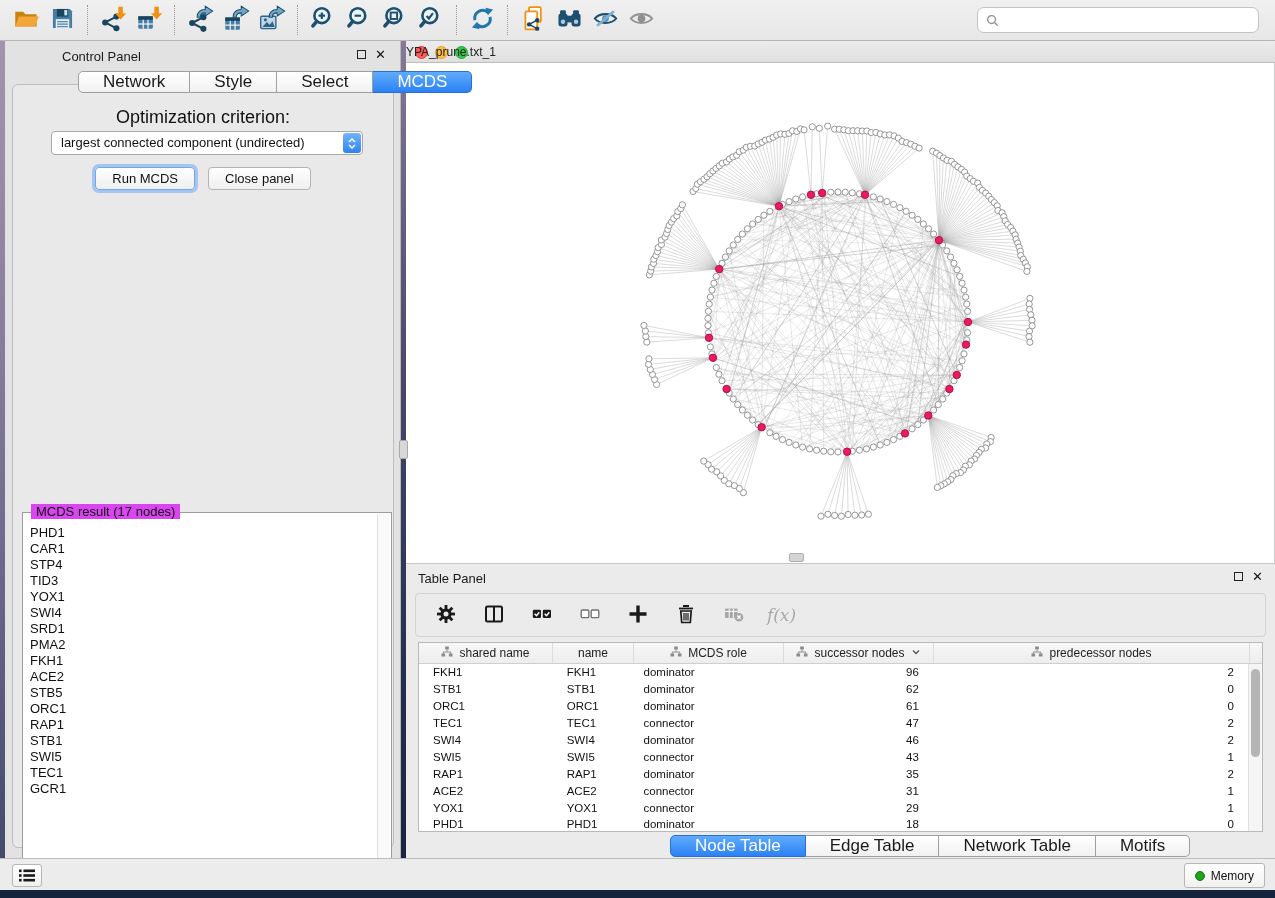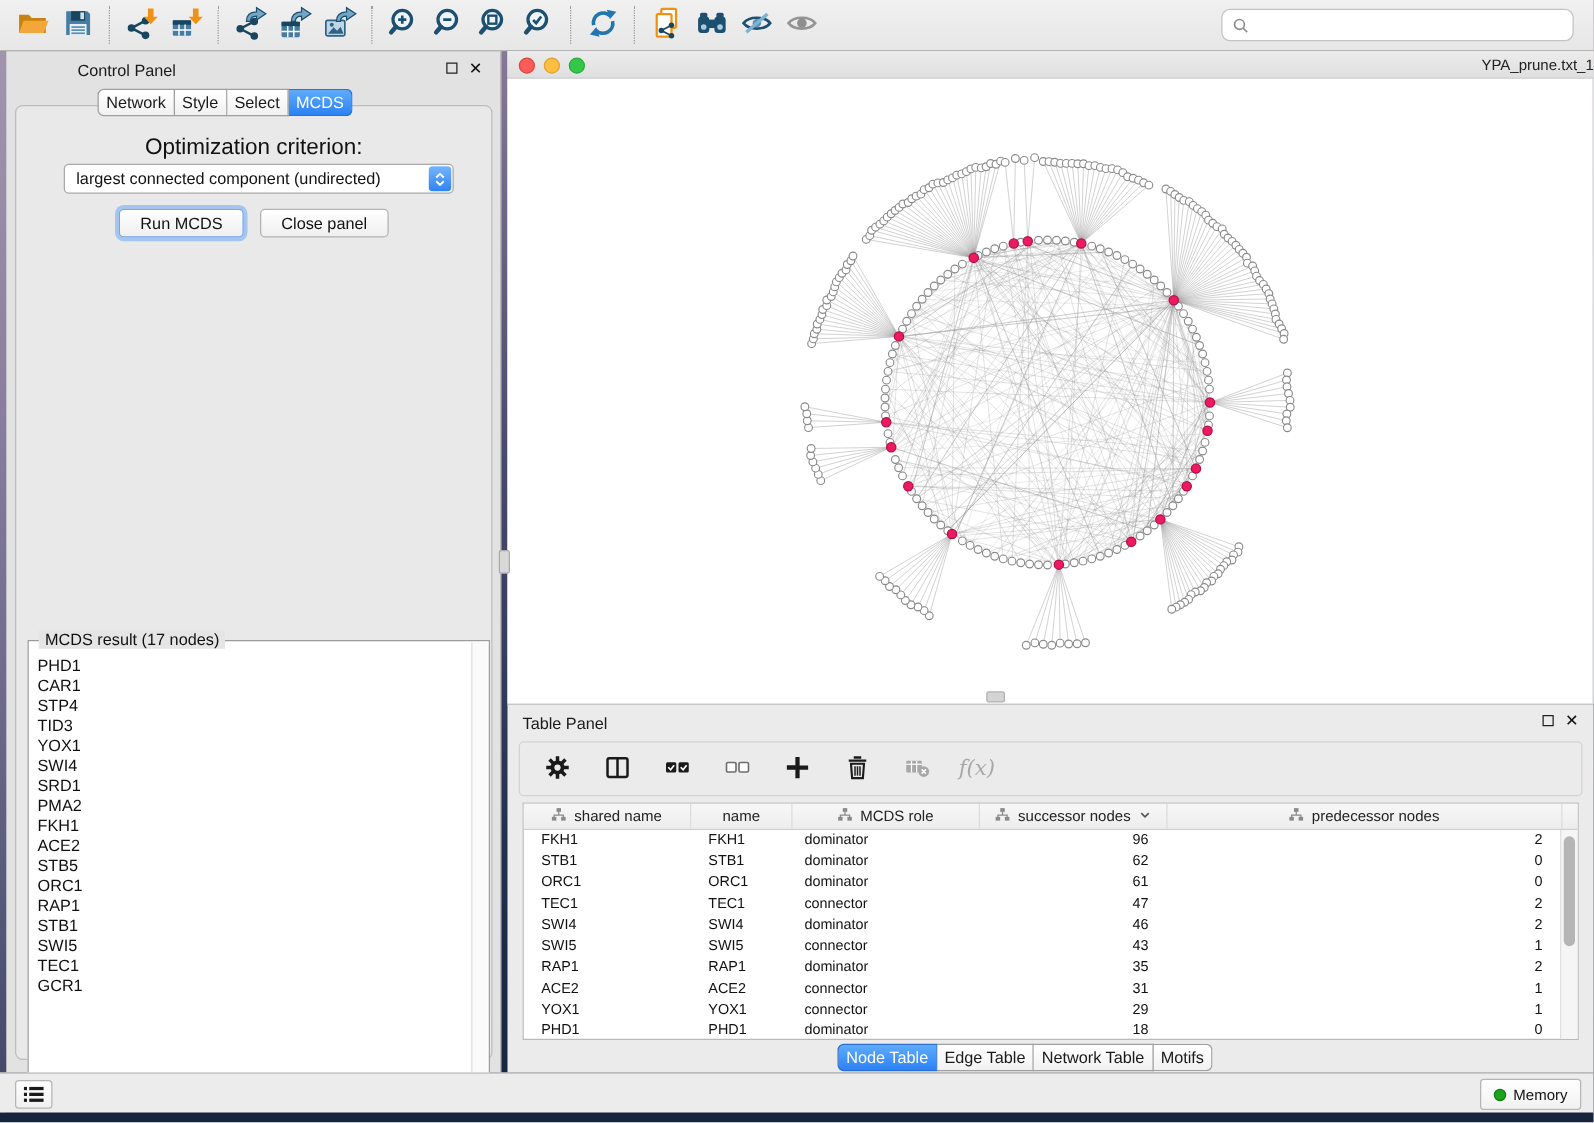--- a/index.html
+++ b/index.html
@@ -25,58 +25,58 @@
   .float-box { display:inline-block; width:9px; height:9px; border:1.6px solid #222; }
   .close-x { font-size:13px; font-weight:bold; color:#111; line-height:9px; }
 
   
   .control-panel { position:absolute; left:5px; top:41px; width:396px; height:817px; background:#e2e2e2; border-right:1px solid #b9b9b9; }
   .cp-head { position:relative; height:28px; }
   .cp-head .panel-title { position:absolute; left:9px; top:8px;margin-left:48px; }
   .cp-float { position:absolute; right:34px; top:9px; }
   .cp-close { position:absolute; right:14px; top:9px; }
   .seg-tabs { position:absolute; display:flex; z-index:3; }
-  .seg-tab { height:22px; line-height:20px; padding:0 6px; font-size:13px; color:#1a1a1a;
+  .seg-tab { height:22px; line-height:20px; padding:0 24px; font-size:17px; color:#1a1a1a;
     background:linear-gradient(#ffffff,#f1f1f1); border:1px solid #9f9f9f; border-left:none; text-align:center; }
   .seg-tab:first-child { border-left:1px solid #9f9f9f; border-radius:5px 0 0 5px; }
   .seg-tab:last-child { border-radius:0 5px 5px 0; }
   .seg-tab.active { background:linear-gradient(#5fabfc,#2c82f5); color:#fff; border-color:#2a6fd4; }
   .cp-tabs { left:73px; top:30px; }
   .cp-card { position:absolute; left:7px; top:43px; width:382px; height:764px;
     background:#e9e9e9; border:1px solid #bdbdbd; border-radius:6px; }
   .crit-label { position:absolute; left:0; right:0; top:22px; text-align:center; font-size:18px; color:#111; }
   .dropdown { position:absolute; left:38px; top:46px; width:312px; height:24px; background:#fff;
     border:1px solid #a9a9a9; border-radius:4px; font-size:13px; color:#111; line-height:22px; padding-left:9px; }
   .dd-stepper { position:absolute; right:1px; top:1px; width:18px; height:20px; border-radius:3px;
     background:linear-gradient(#74b4fc,#2f83f2); display:flex; flex-direction:column; align-items:center; justify-content:center; gap:1px; }
   .dd-stepper svg { width:8px; height:5px; display:block; }
   .btn-row { position:absolute; left:0; right:0; top:82px; display:flex; justify-content:center; gap:13px;align-items:center; }
   .mac-btn { height:23px; padding:0 16px; font-size:13px; color:#111; background:linear-gradient(#ffffff,#efefef);
     border:1px solid #b4b4b4; border-radius:4px; }
   .mac-btn.focused { border-color:#74a7e8; box-shadow:0 0 0 3px rgba(106,168,245,.55); }
   .result-box { position:absolute; left:9px; top:427px; width:370px; height:370px; background:#fff; border:1px solid #9c9c9c; }
-  .result-legend { position:absolute; left:8px; top:-9px; background:#e5e5e5; padding:0 5px; font-size:13px; color:#111; }
+  .result-legend { position:absolute; left:8px; top:-9px; background:#d946ef; padding:0 5px; font-size:13px; color:#111; }
   .result-list { position:absolute; left:0; top:6px; bottom:2px; right:14px; overflow:hidden; padding:6px 0 0 7px; }
   .result-item { font-size:13px; color:#111; line-height:16px; }
   .result-scroll { position:absolute; right:1px; top:1px; bottom:1px; width:13px; background:#fafafa; border-left:1px solid #e0e0e0; }
 
   
   .v-split-handle { position:absolute; left:399px; top:440px; width:9px; height:19px; background:#d8d8d8;
     border:1px solid #aaa; border-radius:2px; z-index:5; }
   .h-split-handle { position:absolute; left:789px; top:553px; width:15px; height:9px; background:#d4d4d4;
     border:1px solid #b0b0b0; border-radius:2px; z-index:5; }
 
   
   .net-window { position:absolute; left:406px; top:41px; width:869px; height:522px; background:#fff; }
   .net-titlebar { position:relative; height:22px; background:linear-gradient(#ececec,#dfdfdf); border-bottom:1px solid #bdbdbd; }
   .traffic { position:absolute; top:4.5px; width:13px; height:13px; border-radius:50%; }
   .t-red { left:9px;  background:#fc5b57; border:1px solid #d94742; }
   .t-yellow { left:29px; background:#fdbe41; border:1px solid #dfa133; }
   .t-green { left:49px; background:#34c84a; border:1px solid #2aa93c; }
-  .net-title { position:absolute; left:0; right:0; top:4px; text-align:right; font-size:12px; color:#222; }
+  .net-title { position:absolute; left:0; right:0; top:4px; text-align:left; font-size:12px; color:#222; }
   .net-canvas { position:relative; width:100%; height:500px; background:#fff; border-right:1px solid #cfcfcf; }
   .net-canvas svg { display:block; }
 
   
   .table-panel { position:absolute; left:406px; top:563px; width:869px; height:295px; background:#ebebeb; border-top:1px solid #c6c6c6; }
   .tp-head { position:relative; height:26px; }
   .tp-head .panel-title { position:absolute; left:12px; top:7px; }
   .tp-float { position:absolute; right:32px; top:8px; }
   .tp-close { position:absolute; right:12px; top:8px; }
   .tp-toolbar { position:absolute; left:9px; top:29px; width:851px; height:44px; border:1px solid #d2d2d2; border-radius:4px;

